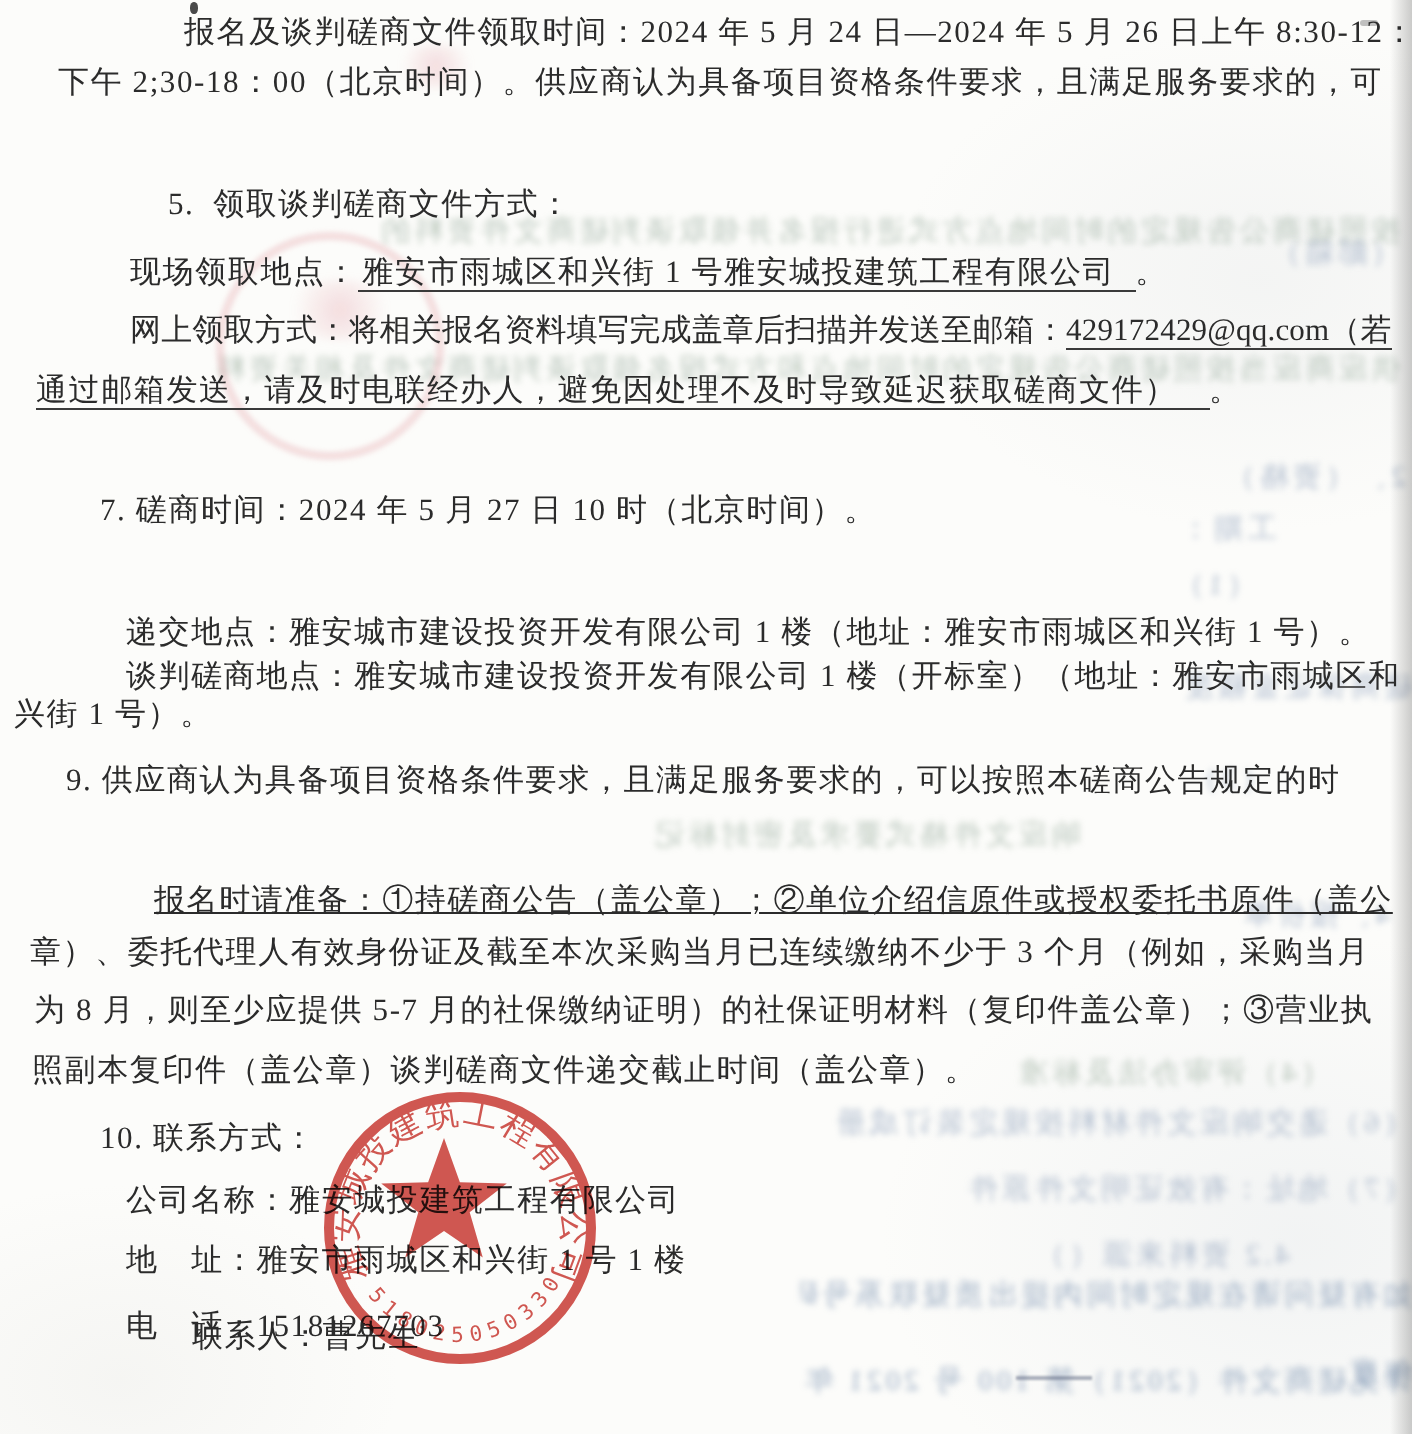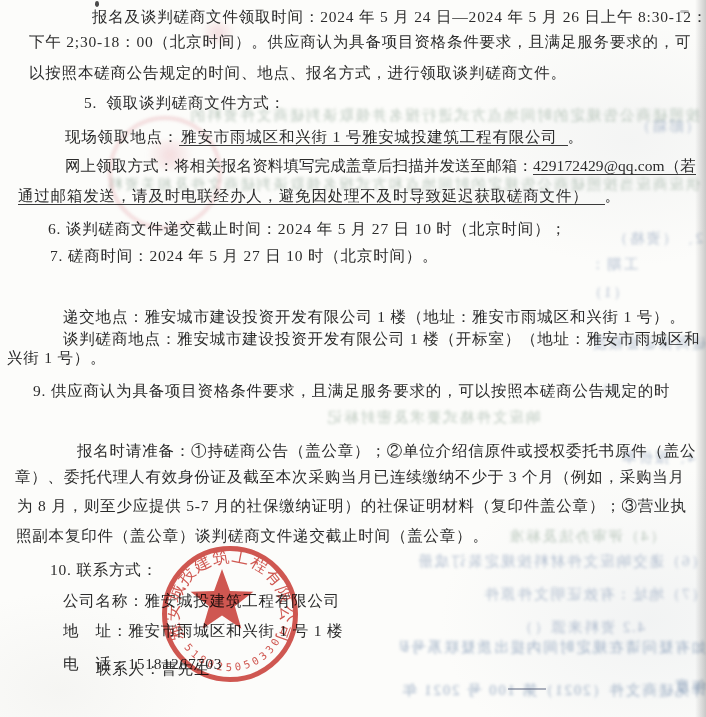--- a/index.html
+++ b/index.html
@@ -79,36 +79,34 @@
   <div class="ghost-ring"></div>
   <div class="ghost-blob" style="left:196px;top:22px;width:44px;height:22px;"></div>
   <div class="ghost-blob" style="left:140px;top:140px;width:60px;height:30px;"></div>
 
   <div class="speck1"></div>
   <div class="speck2"></div>
   <div class="edge-right"></div>
 
   <div class="line" style="left:92px;top:8px;">报名及谈判磋商文件领取时间：2024 年 5 月 24 日—2024 年 5 月 26 日上午 8:30-12：00；</div>
   <div class="line" style="left:29px;top:33px;">下午 2;30-18：00（北京时间）。供应商认为具备项目资格条件要求，且满足服务要求的，可</div>
-  <div class="line" style="left:29px;top:64px;">以按照本磋商公告规定的时间、地点、报名方式，进行领取谈判磋商文件。</div>
   <div class="line" style="left:84px;top:94px;">5.  领取谈判磋商文件方式：</div>
 
   <div class="line" style="left:65px;top:128px;"><span>现场领取地点：</span><span class="u u-pad-s">雅安市雨城区和兴街 1 号雅安城投建筑工程有限公司</span><span>。</span></div>
 
   <div class="line" style="left:65px;top:157px;letter-spacing:0.1px;"><span>网上领取方式：将相关报名资料填写完成盖章后扫描并发送至邮箱：</span><span class="u">429172429@qq.com（若</span></div>
 
   <div class="line" style="left:18px;top:187px;"><span class="u u-pad">通过邮箱发送，请及时电联经办人，避免因处理不及时导致延迟获取磋商文件）</span><span>。</span></div>
 
-  <div class="line" style="left:48px;top:220px;">6. 谈判磋商文件递交截止时间：2024 年 5 月 27 日 10 时（北京时间）；</div>
   <div class="line" style="left:50px;top:247px;">7. 磋商时间：2024 年 5 月 27 日 10 时（北京时间）。</div>
   <div class="line" style="left:63px;top:308px;">递交地点：雅安城市建设投资开发有限公司 1 楼（地址：雅安市雨城区和兴街 1 号）。</div>
   <div class="line" style="left:63px;top:330px;">谈判磋商地点：雅安城市建设投资开发有限公司 1 楼（开标室）（地址：雅安市雨城区和</div>
   <div class="line" style="left:7px;top:349px;">兴街 1 号）。</div>
   <div class="line" style="left:33px;top:382px;">9. 供应商认为具备项目资格条件要求，且满足服务要求的，可以按照本磋商公告规定的时</div>
-  <div class="line" style="left:77px;top:442px;">报名时请准备：①持磋商公告（盖公章）；②单位介绍信原件或授权委托书原件（盖公</div>
+  <div class="line" style="left:77px;top:442px;text-decoration:underline;">报名时请准备：①持磋商公告（盖公章）；②单位介绍信原件或授权委托书原件（盖公</div>
   <div class="line" style="left:15px;top:468px;">章）、委托代理人有效身份证及截至本次采购当月已连续缴纳不少于 3 个月（例如，采购当月</div>
   <div class="line" style="left:17px;top:497px;">为 8 月，则至少应提供 5-7 月的社保缴纳证明）的社保证明材料（复印件盖公章）；③营业执</div>
   <div class="line" style="left:16px;top:527px;">照副本复印件（盖公章）谈判磋商文件递交截止时间（盖公章）。</div>
   <div class="line" style="left:50px;top:561px;">10. 联系方式：</div>
   <div class="line" style="left:63px;top:592px;">公司名称：雅安城投建筑工程有限公司</div>
   <div class="line" style="left:63px;top:622px;">地　址：雅安市雨城区和兴街 1 号 1 楼</div>
   <div class="line" style="left:63px;top:655px;">电　话：15181267703</div>
   <div class="line" style="left:63px;top:660px;margin-left:33px;">联系人：曹先生</div>
 
   <svg class="seal" viewBox="-80 -80 160 160">

